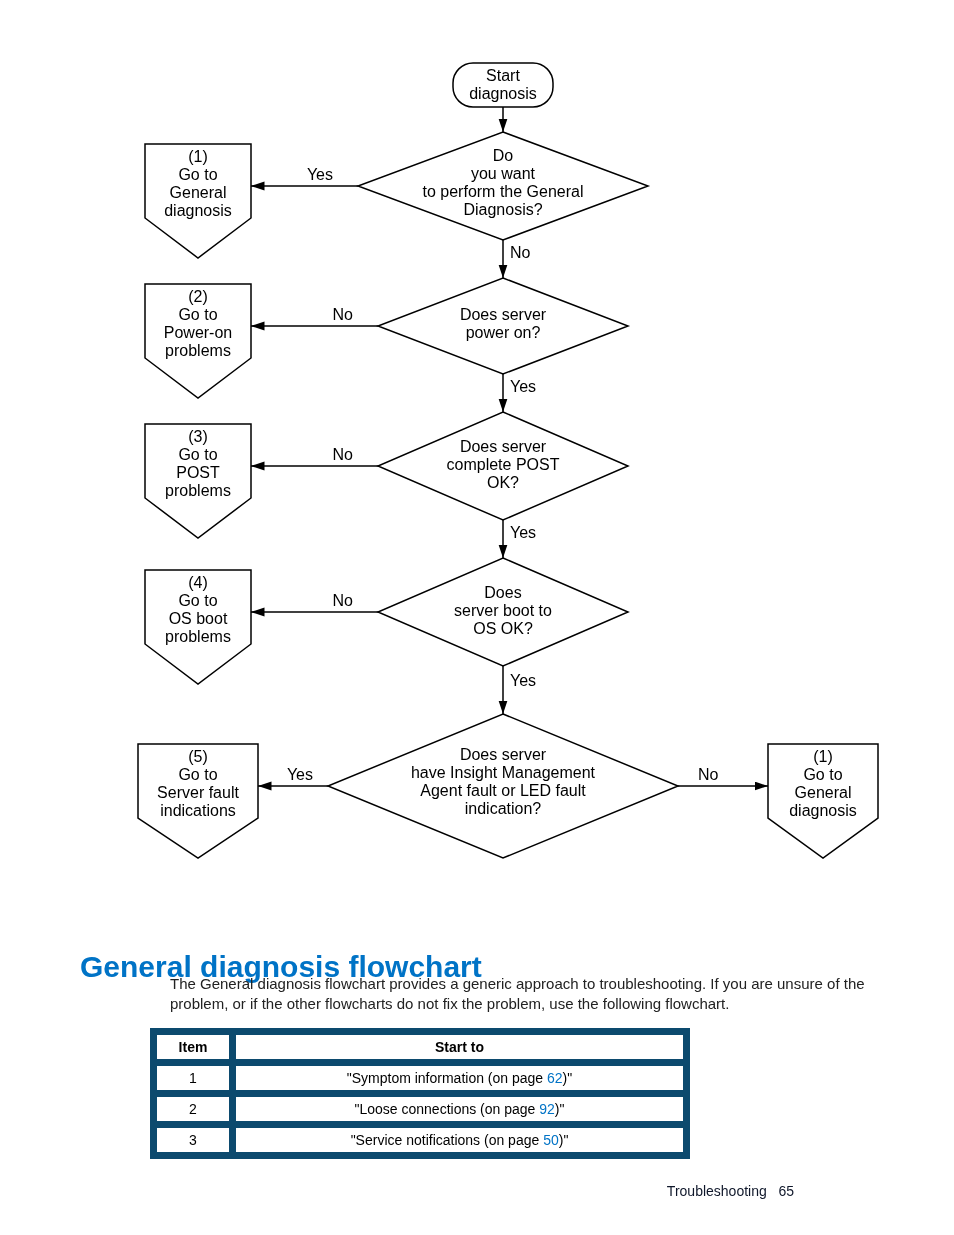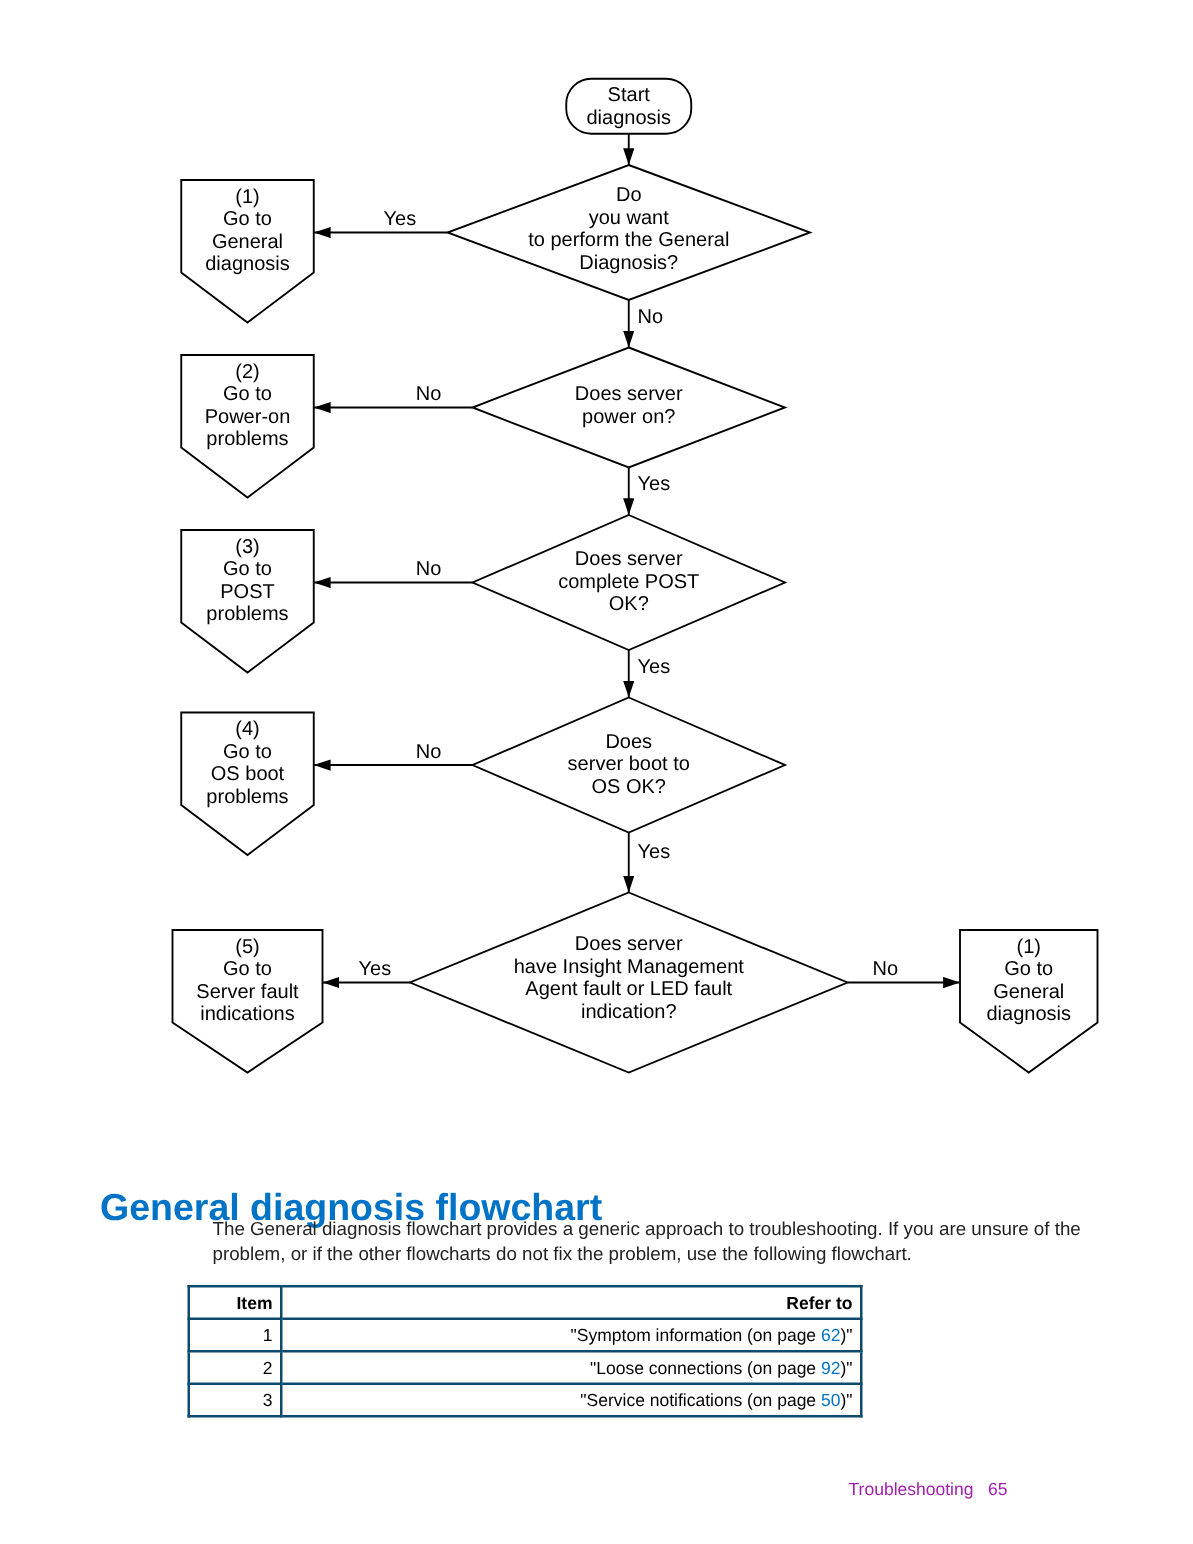--- a/index.html
+++ b/index.html
@@ -49,42 +49,42 @@
   }
   table.ref {
     position: absolute;
     top: 1028px;
     left: 150px;
     border-collapse: collapse;
     font-size: 14px;
     width: 540px;
   }
   table.ref th, table.ref td {
-    border: 2px solid #0c4a6e;
+    border: 7px solid #0c4a6e;
     padding: 4px 6px;
-    text-align: right;
+    text-align: center;
     vertical-align: top;
   }
   table.ref th {
     font-weight: bold;
     background: #fff;
   }
   table.ref th.item-col, table.ref td.item-col {
     width: 60px;
   }
   .pg-link {
     color: #0073c6;
     margin-top: 39px;
   }
   .footer {
     position: absolute;
     bottom: 36px;
-    right: 48px;
+    right: 60px;
     font-size: 14px;
-    color: #a21caf;
+    color: #0f172a;
   }
 </style>
 </head>
 <body>
 
 <div class="page">
 
   <svg class="flowchart" viewBox="0 0 790 850">
     <defs>
       <marker id="arrow" markerWidth="10" markerHeight="10" refX="9" refY="3" orient="auto" markerUnits="strokeWidth">
@@ -209,21 +209,21 @@
   </svg>
 
   <h1 class="heading">General diagnosis flowchart</h1>
 
   <div class="body-text">The General diagnosis flowchart provides a generic approach to troubleshooting. If you are unsure of the problem, or if the other flowcharts do not fix the problem, use the following flowchart.</div>
 
   <table class="ref">
     <thead>
       <tr>
         <th class="item-col">Item</th>
-        <th>Refer to</th>
+        <th>Start to</th>
       </tr>
     </thead>
     <tbody>
       <tr>
         <td class="item-col">1</td>
         <td>
           <span>"Symptom information (on page </span><span class="pg-link">62</span><span>)"</span>
         </td>
       </tr>
       <tr>

